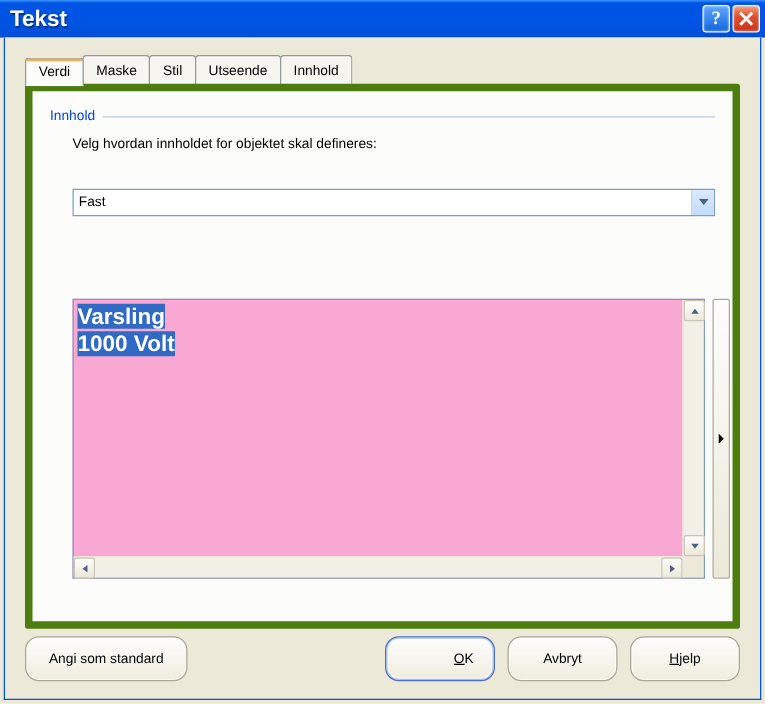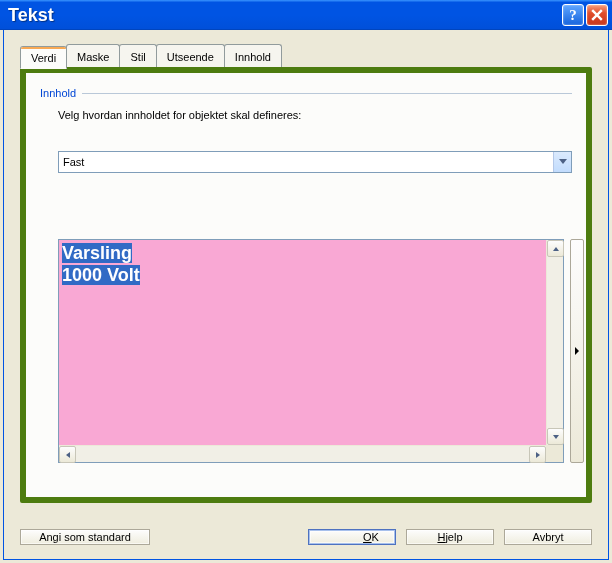--- a/index.html
+++ b/index.html
@@ -176,26 +176,26 @@
     display:flex; align-items:center; justify-content:center;
     border-radius:2px;
   }
   .button-row {
     position: absolute;
     left: 16px; right: 16px; bottom: 14px;
     display: flex;
     align-items: center;
   }
   .btn {
-    height: 16px;
+    height: 36px;
     min-width: 88px;
     padding: 0 10px;
     border: 1px solid #aca899;
     background: linear-gradient(to bottom,#fdfdfd,#efedde);
-    border-radius: 0;
+    border-radius: 11px;
     display:flex; align-items:center; justify-content:center;
     cursor: default;
     box-shadow: 0 0 0 1px rgba(255,255,255,0.6) inset;
   }
   .btn.default {
     border: 1px solid #4e72c0;
     box-shadow: 0 0 0 1px #a7c0ec inset, 0 0 0 2px rgba(255,255,255,0.6) inset;
     padding-left: 48px;
   }
   .button-row .spacer { flex:1; }
@@ -299,20 +299,20 @@
 
   <div class="button-row">
     <div class="btn" style="min-width:130px">
       <span>Angi som standard</span>
     </div>
     <div class="spacer"></div>
     <div class="btn default">
       <span><span></span><span class="mn">O</span><span>K</span></span>
     </div>
     <div class="btn">
+      <span>Avbryt</span>
+    </div>
+    <div class="btn">
       <span><span></span><span class="mn">H</span><span>jelp</span></span>
     </div>
-    <div class="btn">
-      <span>Avbryt</span>
-    </div>
   </div>
 
 </div>
 
 </body></html>

